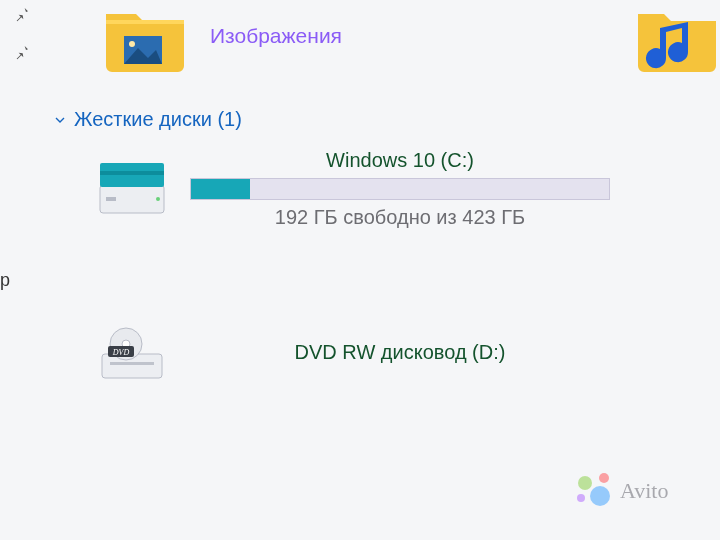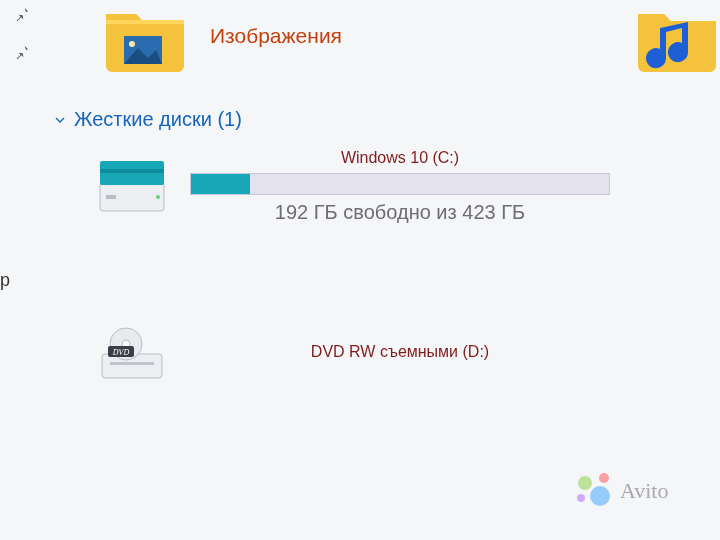--- a/index.html
+++ b/index.html
@@ -42,21 +42,21 @@
     display: flex;
     align-items: center;
     gap: 20px;
   }
   .folder-big {
     width: 90px; height: 72px;
     position: relative;
   }
   .folder-label {
     font-size: 21px;
-    color: #c2410c;
+    color: #8b5cf6;
   }
   .music-folder {
     position: absolute;
     right: 4px;
     top: 0;
     width: 80px;
     height: 72px;
   }
   .section {
     position: absolute;
@@ -84,22 +84,22 @@
     display: flex;
     align-items: center;
     gap: 22px;
   }
   .drive-icon {
     width: 72px; height: 64px;
     flex: none;
   }
   .drive-body { min-width: 420px; }
   .drive-name {
-    font-size: 16px;
-    color: #7f1d1d;
+    font-size: 20px;
+    color: #14532d;
     margin-bottom: 6px;
   }
   .progress {
     width: 420px;
     height: 22px;
     background: #e4e2ef;
     border: 1px solid #c9c6da;
     position: relative;
   }
   .progress-fill {
@@ -198,21 +198,21 @@
       <svg viewBox="0 0 72 58" width="72" height="58">
         <rect x="6" y="28" width="60" height="24" rx="3" fill="#eceef2" stroke="#b8bcc7"></rect>
         <rect x="14" y="36" width="44" height="3" fill="#bfc3cc"></rect>
         <circle cx="30" cy="18" r="16" fill="#e8eaee" stroke="#b8bcc7"></circle>
         <circle cx="30" cy="18" r="4" fill="#fff" stroke="#b8bcc7"></circle>
         <rect x="12" y="20" width="26" height="11" rx="2" fill="#3a3f47"></rect>
         <text x="25" y="29" text-anchor="middle" font-size="8" fill="#fff" font-family="Segoe UI">DVD</text>
       </svg>
     </div>
     <div class="drive-body">
-      <div class="drive-name">DVD RW съемными (D:)</div>
+      <div class="drive-name">DVD RW дисковод (D:)</div>
     </div>
   </div>
 </div>
 
 <div class="watermark">
   <svg width="120" height="46" viewBox="0 0 120 46">
     <g opacity="0.55">
       <circle cx="15" cy="15" r="7" fill="#8fd14f"></circle>
       <circle cx="34" cy="10" r="5" fill="#ff5a5f"></circle>
       <circle cx="30" cy="28" r="10" fill="#4aa7ff"></circle>

